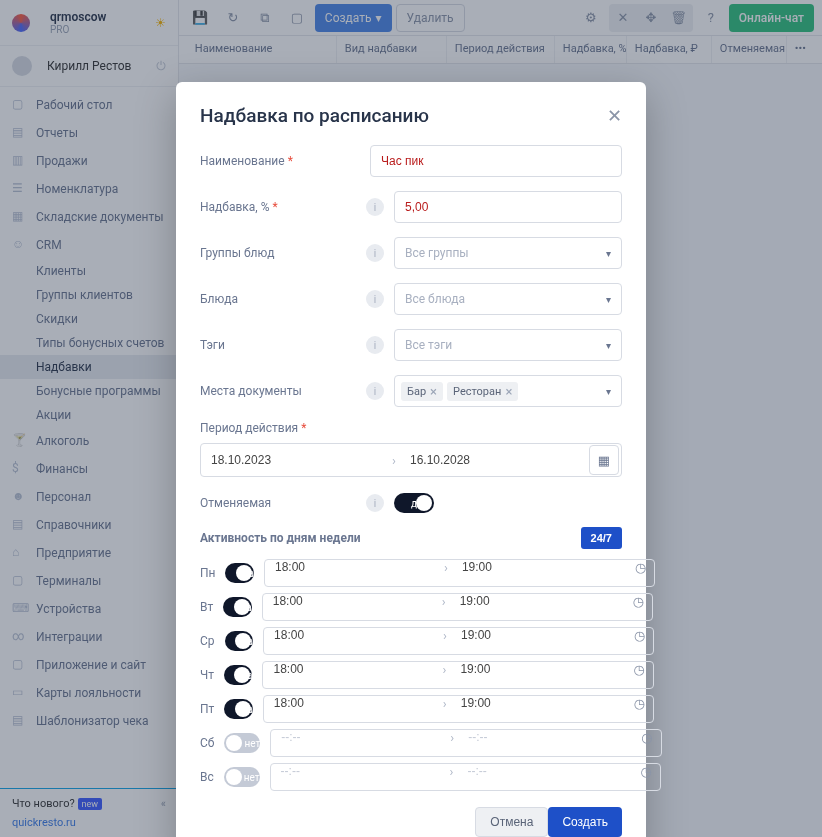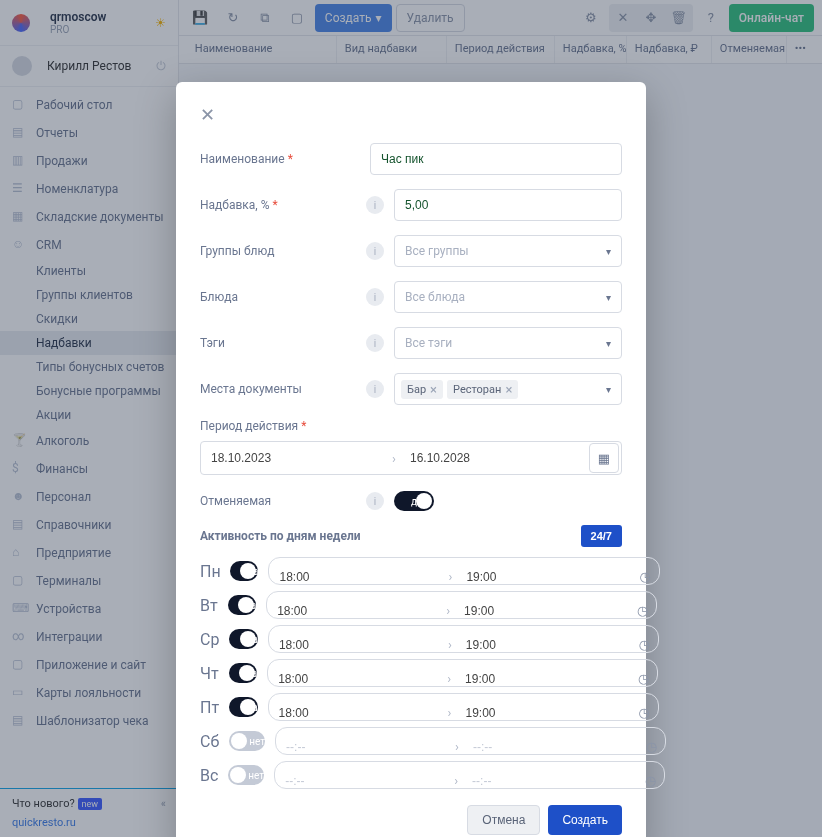--- a/index.html
+++ b/index.html
@@ -46,21 +46,21 @@
 
 .overlay { position: absolute; top: 0; left: 0; right: 0; bottom: 0; background: rgba(40,52,74,0.4); display: flex; align-items: flex-start; justify-content: center; padding-top: 82px; }
 .modal { width: 470px; background: #fff; border-radius: 6px; box-shadow: 0 12px 40px rgba(0,0,0,0.25); padding: 22px 24px; }
 .modal-head { display: flex; align-items: center; justify-content: space-between; margin-bottom: 18px; }
 .modal-title { font-size: 19px; font-weight: 500; color: #28344a; }
 .modal-close { color: #8b95a8; cursor: pointer; font-size: 18px; }
 .form-row { display: flex; align-items: center; margin-bottom: 14px; gap: 10px; }
 .form-label { width: 160px; font-size: 12px; color: #6a7690; flex-shrink: 0; }
 .req { color: #e74c3c; }
 .info-ic { width: 18px; height: 18px; border-radius: 50%; background: #e8ebf0; color: #a8b0c0; display: flex; align-items: center; justify-content: center; font-size: 10px; flex-shrink: 0; margin-left: -4px; }
-.input, .select { flex: 1; height: 32px; border: 1px solid #d7dbe3; border-radius: 4px; padding: 0 10px; font-size: 12px; color: #14532d; background: #fff; }
+.input, .select { flex: 1; height: 32px; border: 1px solid #d7dbe3; border-radius: 4px; padding: 0 10px; font-size: 12px; color: #b91c1c; background: #fff; }
 .input::placeholder { color: #b0b8c8; }
 .select { display: flex; align-items: center; justify-content: space-between; color: #a8b0c0; cursor: pointer; }
 .caret { color: #6a7690; font-size: 10px; }
 .chips-wrap { flex: 1; min-height: 32px; border: 1px solid #d7dbe3; border-radius: 4px; padding: 4px 28px 4px 6px; display: flex; align-items: center; gap: 4px; flex-wrap: wrap; position: relative; }
 .chips-wrap .caret { position: absolute; right: 10px; top: 50%; transform: translateY(-50%); }
 .chip { background: #eef0f3; color: #5a6478; padding: 3px 6px; border-radius: 3px; font-size: 11px; display: inline-flex; align-items: center; gap: 4px; }
 .chip-x { color: #9aa4b6; cursor: pointer; font-size: 13px; line-height: 1; }
 
 .date-range { display: flex; align-items: center; border: 1px solid #d7dbe3; border-radius: 4px; height: 34px; }
 .date-in { flex: 1; border: none; padding: 0 10px; font-size: 12px; color: #444; background: transparent; }
@@ -72,28 +72,28 @@
 .toggle.off { background: #c4cad6; padding-left: 20px; }
 .toggle-knob { width: 16px; height: 16px; border-radius: 50%; background: #fff; position: absolute; top: 2px; }
 .toggle.on .toggle-knob { right: 2px; }
 .toggle.off .toggle-knob { left: 2px; }
 
 .activity-head { display: flex; align-items: center; justify-content: space-between; margin-bottom: 10px; margin-top: 6px; }
 .activity-label { font-size: 12px; color: #6a7690; font-weight: bold; }
 .btn-247 { background: #1e50c8; color: #fff; border: none; padding: 5px 10px; border-radius: 3px; font-size: 11px; font-weight: 600; cursor: pointer; }
 
 .day-row { display: flex; align-items: center; gap: 10px; margin-bottom: 6px; }
-.day-label { width: 20px; font-size: 16px; color: #6a7690; }
-.time-range { flex: 1; display: flex; align-items: flex-end; border: 1px solid #d7dbe3; border-radius: 12px; height: 28px; }
+.day-label { width: 20px; font-size: 12px; color: #6a7690; }
+.time-range { flex: 1; display: flex; align-items: flex-start; border: 1px solid #d7dbe3; border-radius: 4px; height: 28px; }
 .time-in { flex: 1; border: none; padding: 0 10px; font-size: 12px; color: #444; background: transparent; }
 .time-in.dim { color: #c4cad6; }
 .time-sep { color: #b0b8c8; padding: 0 4px; }
 .time-ic { color: #8b95a8; padding: 0 8px; }
 
-.modal-foot { display: flex; justify-content: flex-end; gap: 8px; margin-top: 16px; }
+.modal-foot { display: flex; justify-content: flex-end; margin-top: 16px; }
 .btn-cancel { background: #eef0f3; color: #5a6478; border: 1px solid #d7dbe3; padding: 7px 14px; border-radius: 4px; font-size: 12px; cursor: pointer; }
 .btn-create { background: #1e50c8; color: #fff; border: none; padding: 7px 14px; border-radius: 4px; font-size: 12px; cursor: pointer; }
 </style>
 </head>
 <body>
 
 <div class="app">
   <div class="sidebar">
     <div class="sb-header">
       <div class="logo"></div>
@@ -129,22 +129,22 @@
           <span class="sb-ic">▦</span>
           <span>Складские документы</span>
         </div>
       <div class="sb-item">
           <span class="sb-ic">☺</span>
           <span>CRM</span>
         </div>
       <div class="sb-sub-item">Клиенты</div>
       <div class="sb-sub-item">Группы клиентов</div>
       <div class="sb-sub-item">Скидки</div>
+      <div class="sb-sub-item">Типы бонусных счетов</div>
       <div class="sb-sub-item active">Надбавки</div>
-      <div class="sb-sub-item">Типы бонусных счетов</div>
       <div class="sb-sub-item">Бонусные программы</div>
       <div class="sb-sub-item">Акции</div>
       <div class="sb-item">
           <span class="sb-ic">🍸</span>
           <span>Алкоголь</span>
         </div>
       <div class="sb-item">
           <span class="sb-ic">$</span>
           <span>Финансы</span>
         </div>
@@ -223,20 +223,21 @@
       <div class="col" style="width:85px">Надбавка, ₽</div>
       <div class="col" style="width:75px">Отменяемая</div>
       <div class="col-dots">•••</div>
     </div>
   </div>
 </div>
 
 <div class="overlay">
   <div class="modal">
     <div class="modal-head">
+      <div class="modal-title">Надбавка по расписанию</div>
       <div class="modal-close">✕</div>
     </div>
 
     <div class="form-row">
       <div class="form-label"><span>Наименование</span> <span class="req">*</span></div>
       <input class="input" value="Час пик" style="">
     </div>
 
     <div class="form-row">
       <div class="form-label"><span>Надбавка, %</span> <span class="req">*</span></div>

